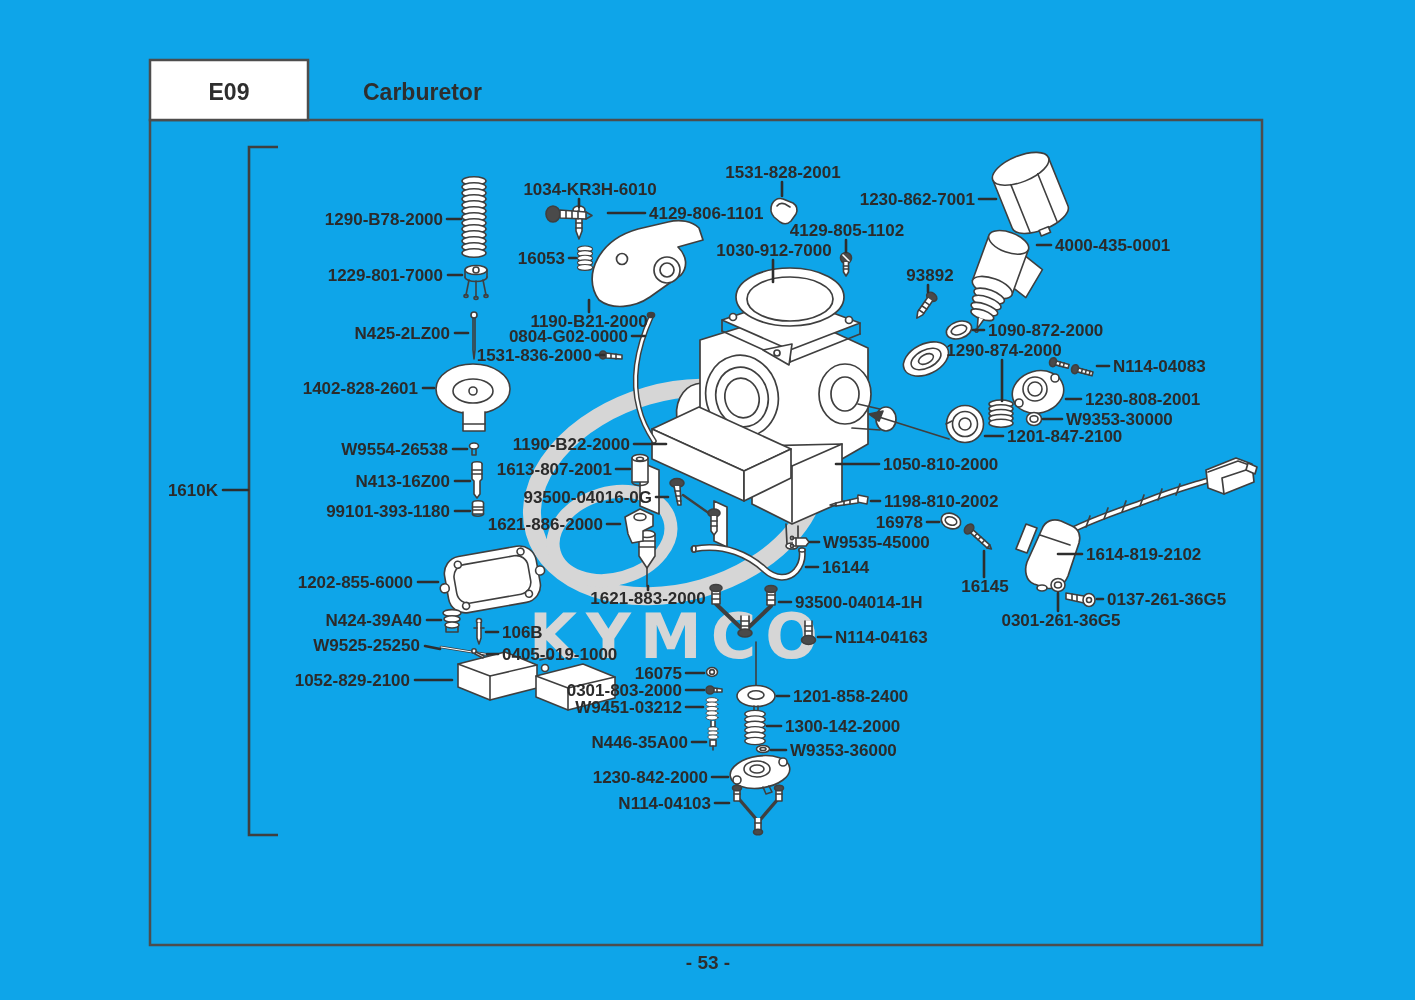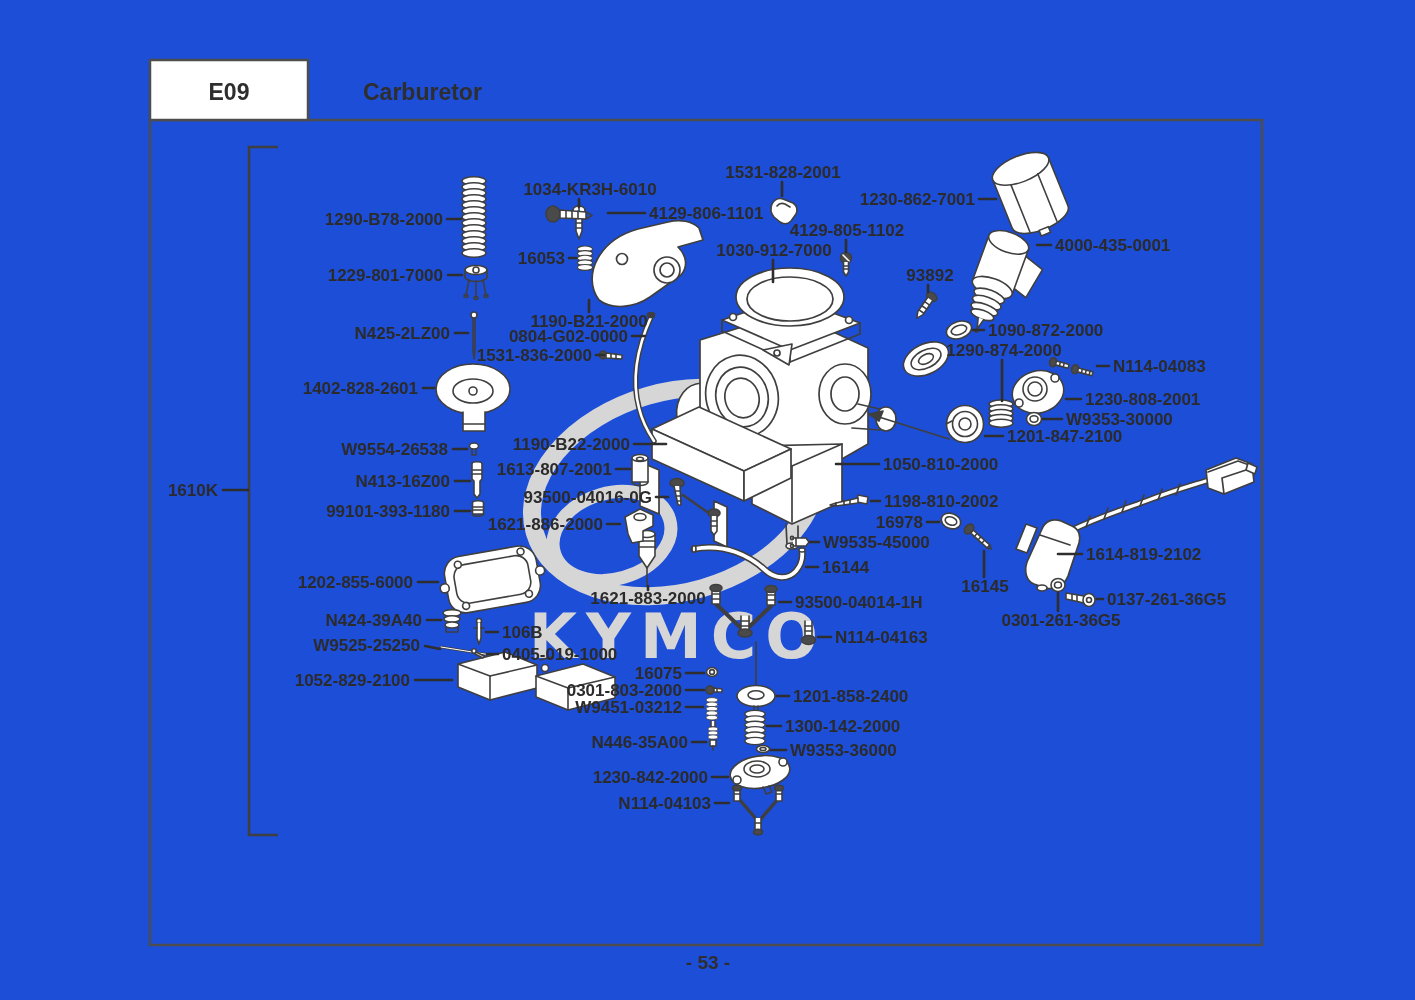--- a/index.html
+++ b/index.html
@@ -1,16 +1,16 @@
 <!DOCTYPE html>
 <html><head>
 <meta charset="utf-8">
 <style>
   html,body{margin:0;padding:0;background:#ffffff;}
-  .stage{position:relative;width:1415px;height:1000px;background:#1d4ed8;overflow:hidden;}
+  .stage{position:relative;width:1415px;height:1000px;background:#0ea5e9;overflow:hidden;}
   svg{display:block;}
   text.hdr{font-family:"Liberation Sans",sans-serif;font-weight:bold;font-size:23px;fill:#2e2e2e;}
   text.pg{font-family:"Liberation Sans",sans-serif;font-weight:bold;font-size:19px;fill:#2e2e2e;}
   text.grp{font:bold 17px "Liberation Sans",sans-serif;fill:#2b2b2b;dominant-baseline:central;}
   text.wm{font-family:"DejaVu Sans",sans-serif;font-weight:bold;font-size:62px;letter-spacing:9px;fill:#d6d6d6;}
   #labels-layer text{font:bold 17px "Liberation Sans",sans-serif;fill:#2b2b2b;dominant-baseline:central;}
   #leaders-layer line{stroke:#2e2e2e;stroke-width:2.6;stroke-linecap:round;}
 </style>
 </head>
 <body>

